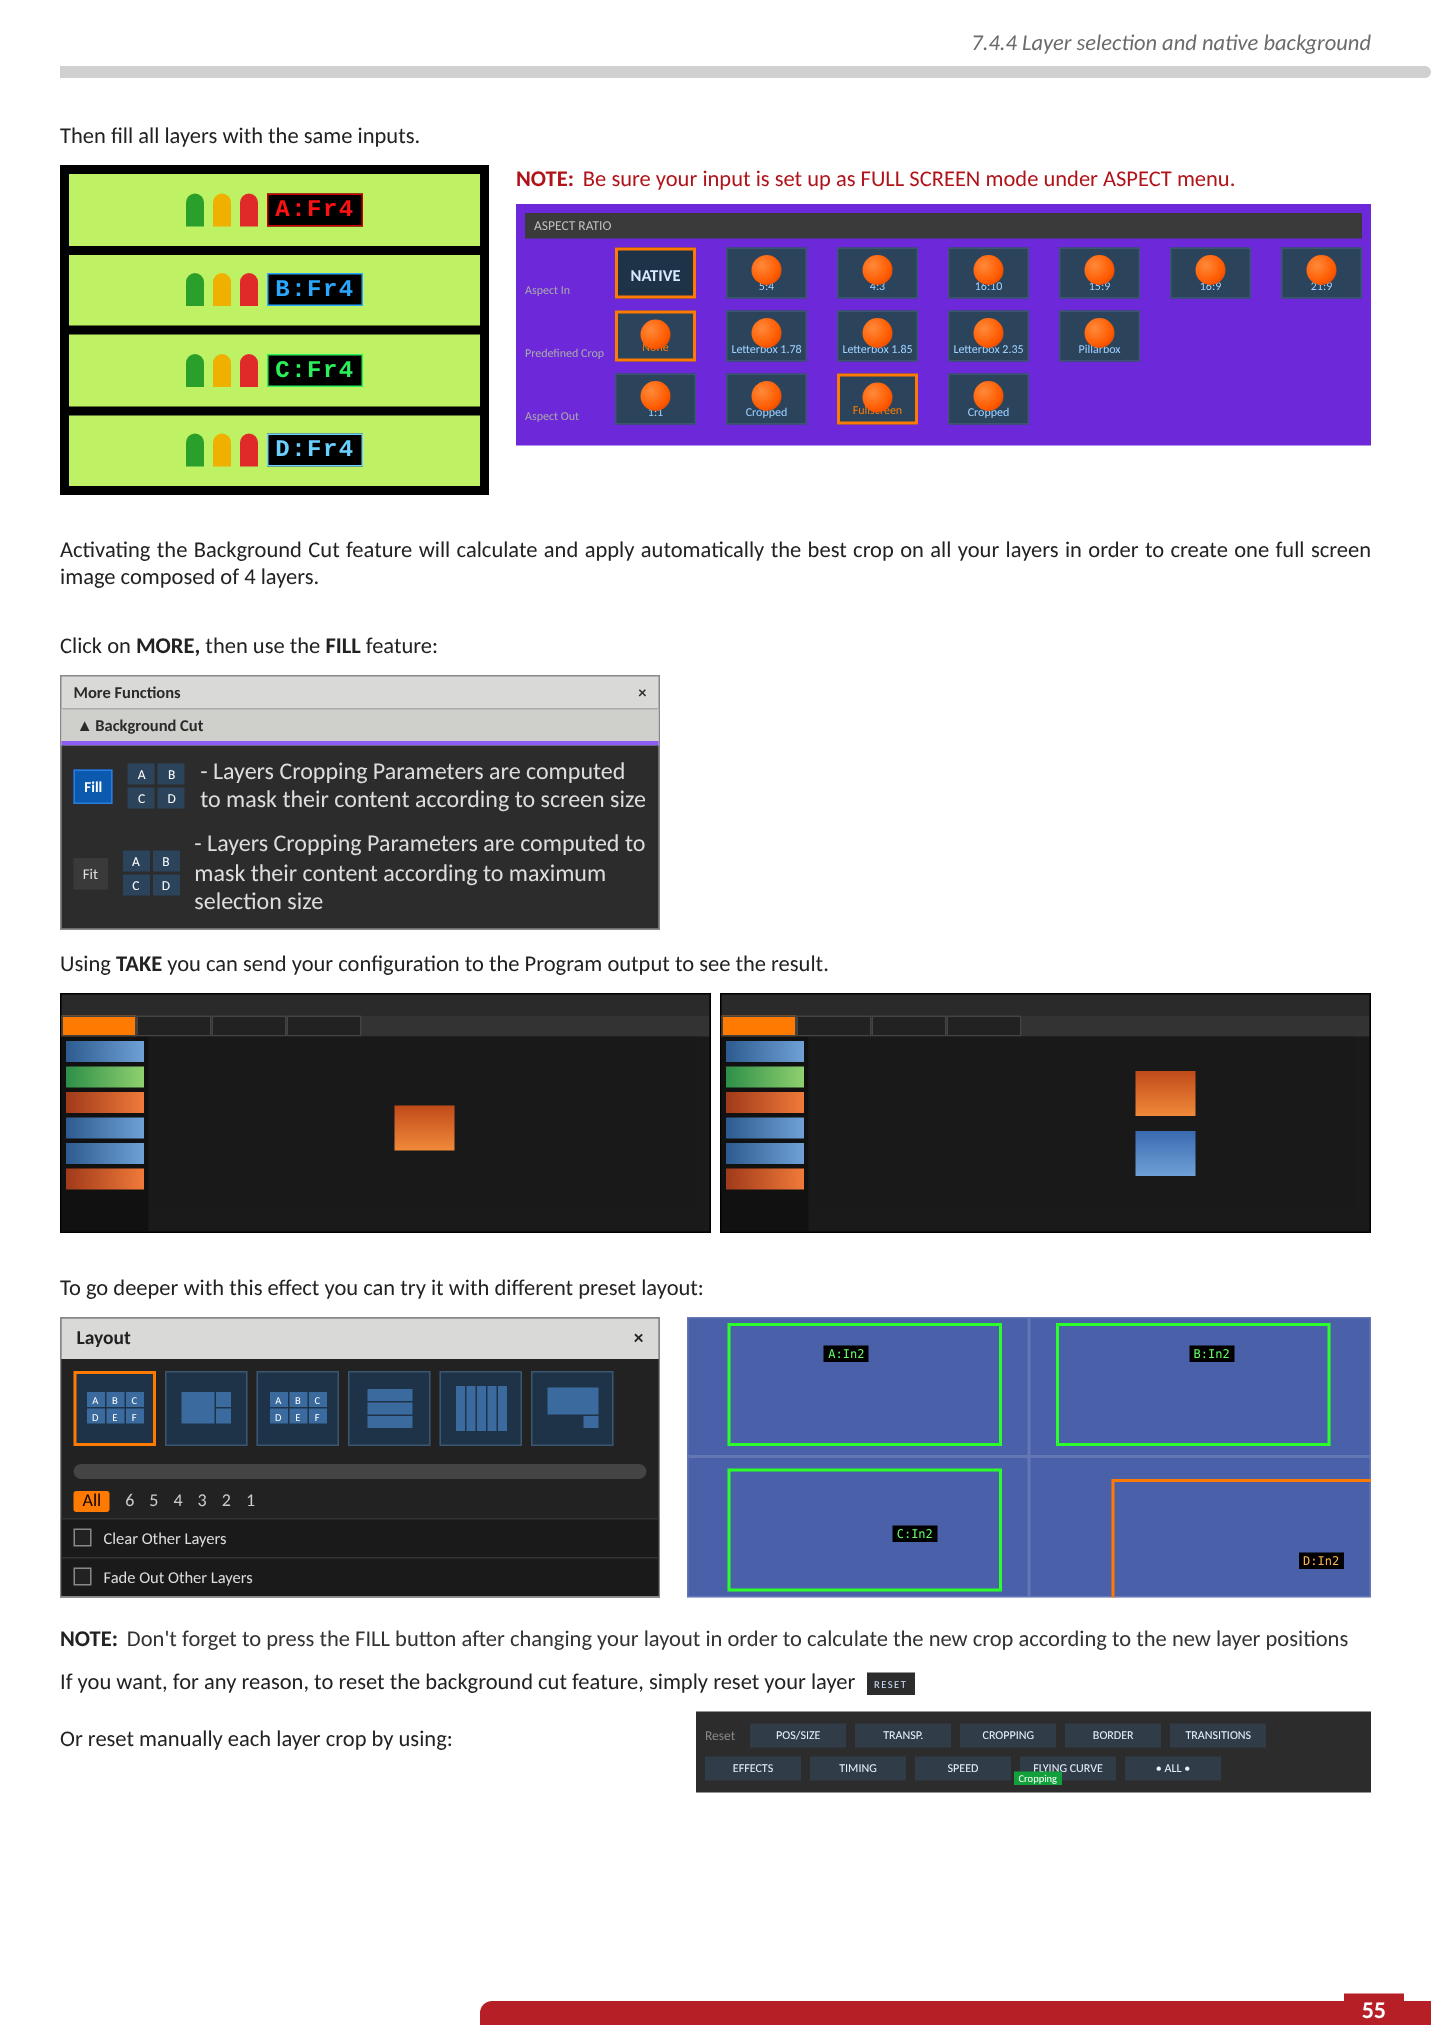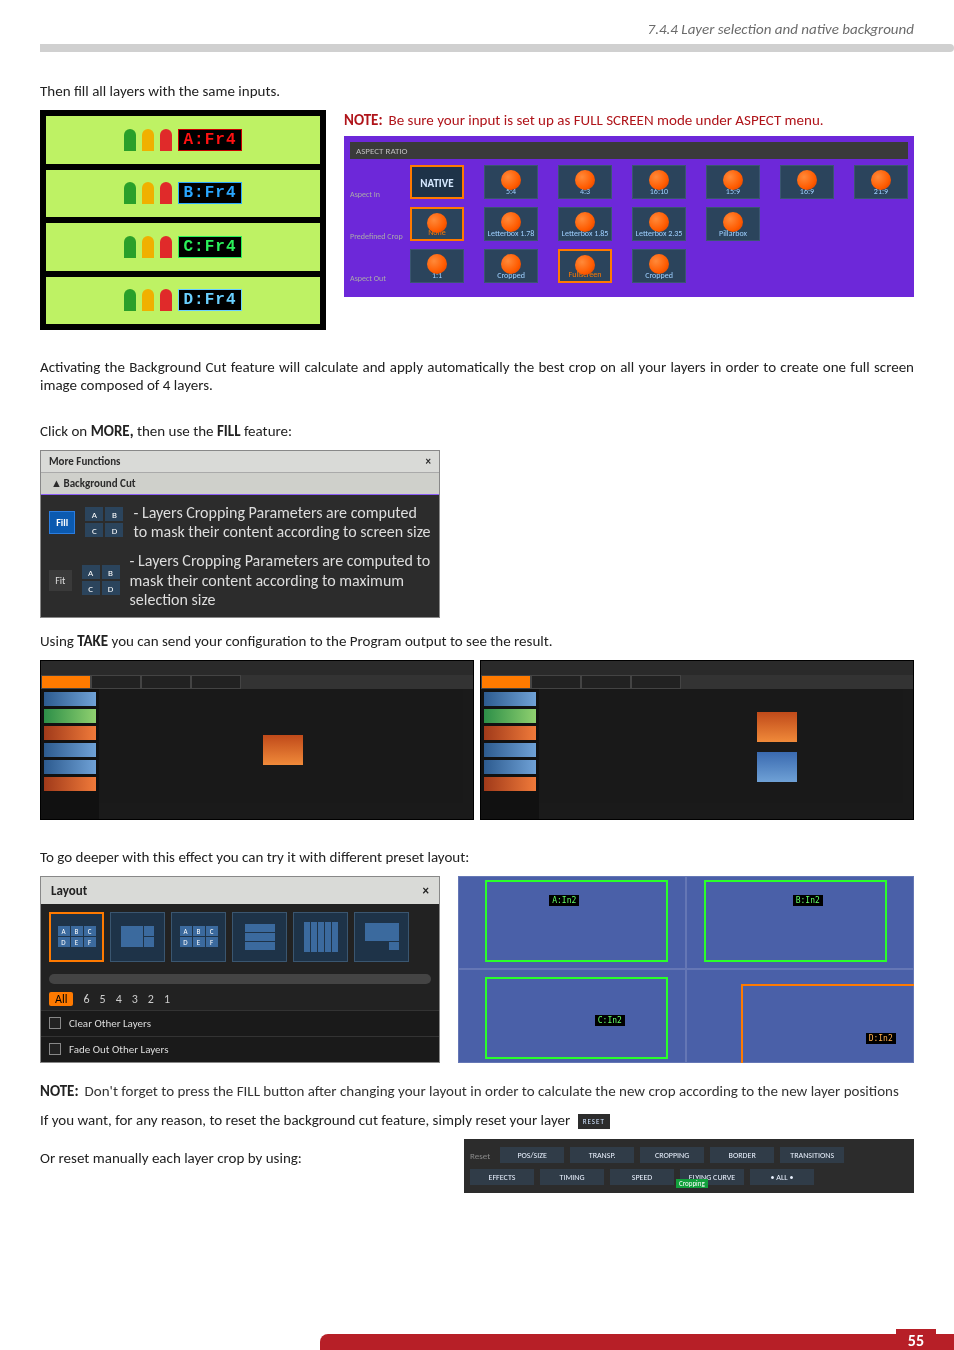--- a/index.html
+++ b/index.html
@@ -53,21 +53,21 @@
   .chip .orb { position:absolute; top:4px; width:20px; height:20px; border-radius:50%; background:radial-gradient(circle at 35% 35%, #ff8a3a 0%, #ff5b00 60%, #cf3900 100%); }
   .chip .clabel { color:#9fd0ff; font-size:8px; }
   .chip.sel .clabel { color:#ff7a00; }
   .chip.native { background:#1e3348; }
   .chip.native .big { color:#d6e9ff; font-size:11px; font-weight:bold; position:absolute; top:10px;}
 
   
   .mf-dialog { width:400px; border:1px solid #888; background:#d9dad7; font-size:11px; }
   .mf-title { display:flex; justify-content:space-between; padding:4px 8px; font-weight:bold; color:#2b2b2b; }
   .mf-close { font-weight:bold; }
-  .mf-section { background:#cfd0cb; padding:4px 10px; border-top:1px solid #aaa; border-bottom:1px solid #8b5cf6; font-weight:bold; color:#2b2b2b;}
+  .mf-section { background:#cfd0cb; padding:4px 10px; border-top:1px solid #aaa; border-bottom:3px solid #8b5cf6; font-weight:bold; color:#2b2b2b;}
   .mf-arrow { display:inline-block; width:10px; }
   .mf-body { background:#2c2c2c; padding:8px; display:flex; flex-direction:column; gap:10px; }
   .mf-row { display:flex; align-items:center; gap:10px; }
   .mf-btn { width:50px; background:#3a3a3a; color:#ddd; text-align:center; padding:4px 0; font-size:10px; }
   .mf-btn.sel { background:#0b5ab0; border:1px solid #2a7de0; color:#fff; font-weight:bold; }
   .mf-grid { display:grid; grid-template-columns:18px 18px; grid-auto-rows:14px; gap:2px; }
   .mf-cell { background:#2b445c; color:#fff; font-size:9px; display:flex; align-items:center; justify-content:center;}
   .mf-desc { color:#ddd; font-size:16px; line-height:1.2; }
 
   

